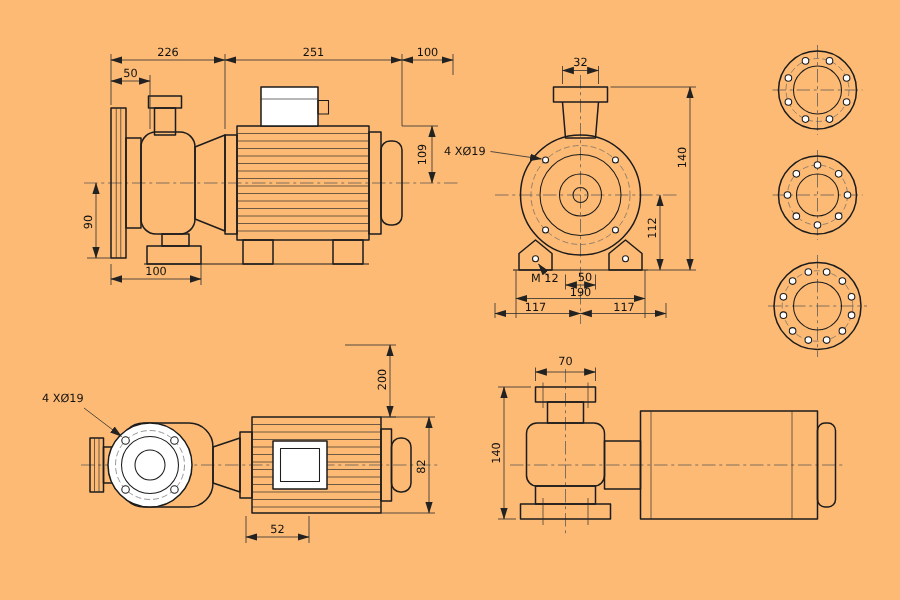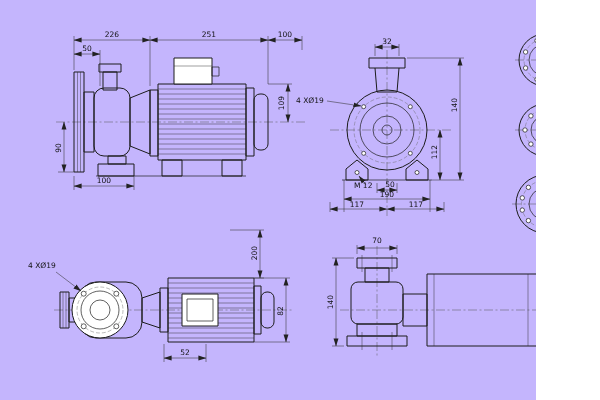--- a/index.html
+++ b/index.html
@@ -1,16 +1,16 @@
 <!DOCTYPE html>
 <html><head>
 <meta charset="utf-8">
 <style>
   html,body{margin:0;padding:0;background:#fff}
-  .stage{width:536px;height:400px;background:#c4b5fd;overflow:hidden}
+  .stage{width:600px;height:400px;background:#fdba74;overflow:hidden}
   .ol{fill:none;stroke:#1c1c1c;stroke-width:1;stroke-linejoin:round}
   .ol2{fill:none;stroke:#1c1c1c;stroke-width:.7;stroke-linejoin:round}
   .fw{fill:#fff;stroke:#1c1c1c;stroke-width:1;stroke-linejoin:round}
   .fin{fill:none;stroke:#2a2a2a;stroke-width:.45}
   .cl{fill:none;stroke:#555;stroke-width:.5;stroke-dasharray:9 2.5 2 2.5}
   .dl{fill:none;stroke:#333;stroke-width:.55}
   .hole{fill:#fff;stroke:#1c1c1c;stroke-width:.7}
   .bc{fill:none;stroke:#666;stroke-width:.45;stroke-dasharray:4 2}
   text{font-family:"DejaVu Sans",sans-serif;font-size:7.5px;fill:#111}
   .mid{text-anchor:middle}

